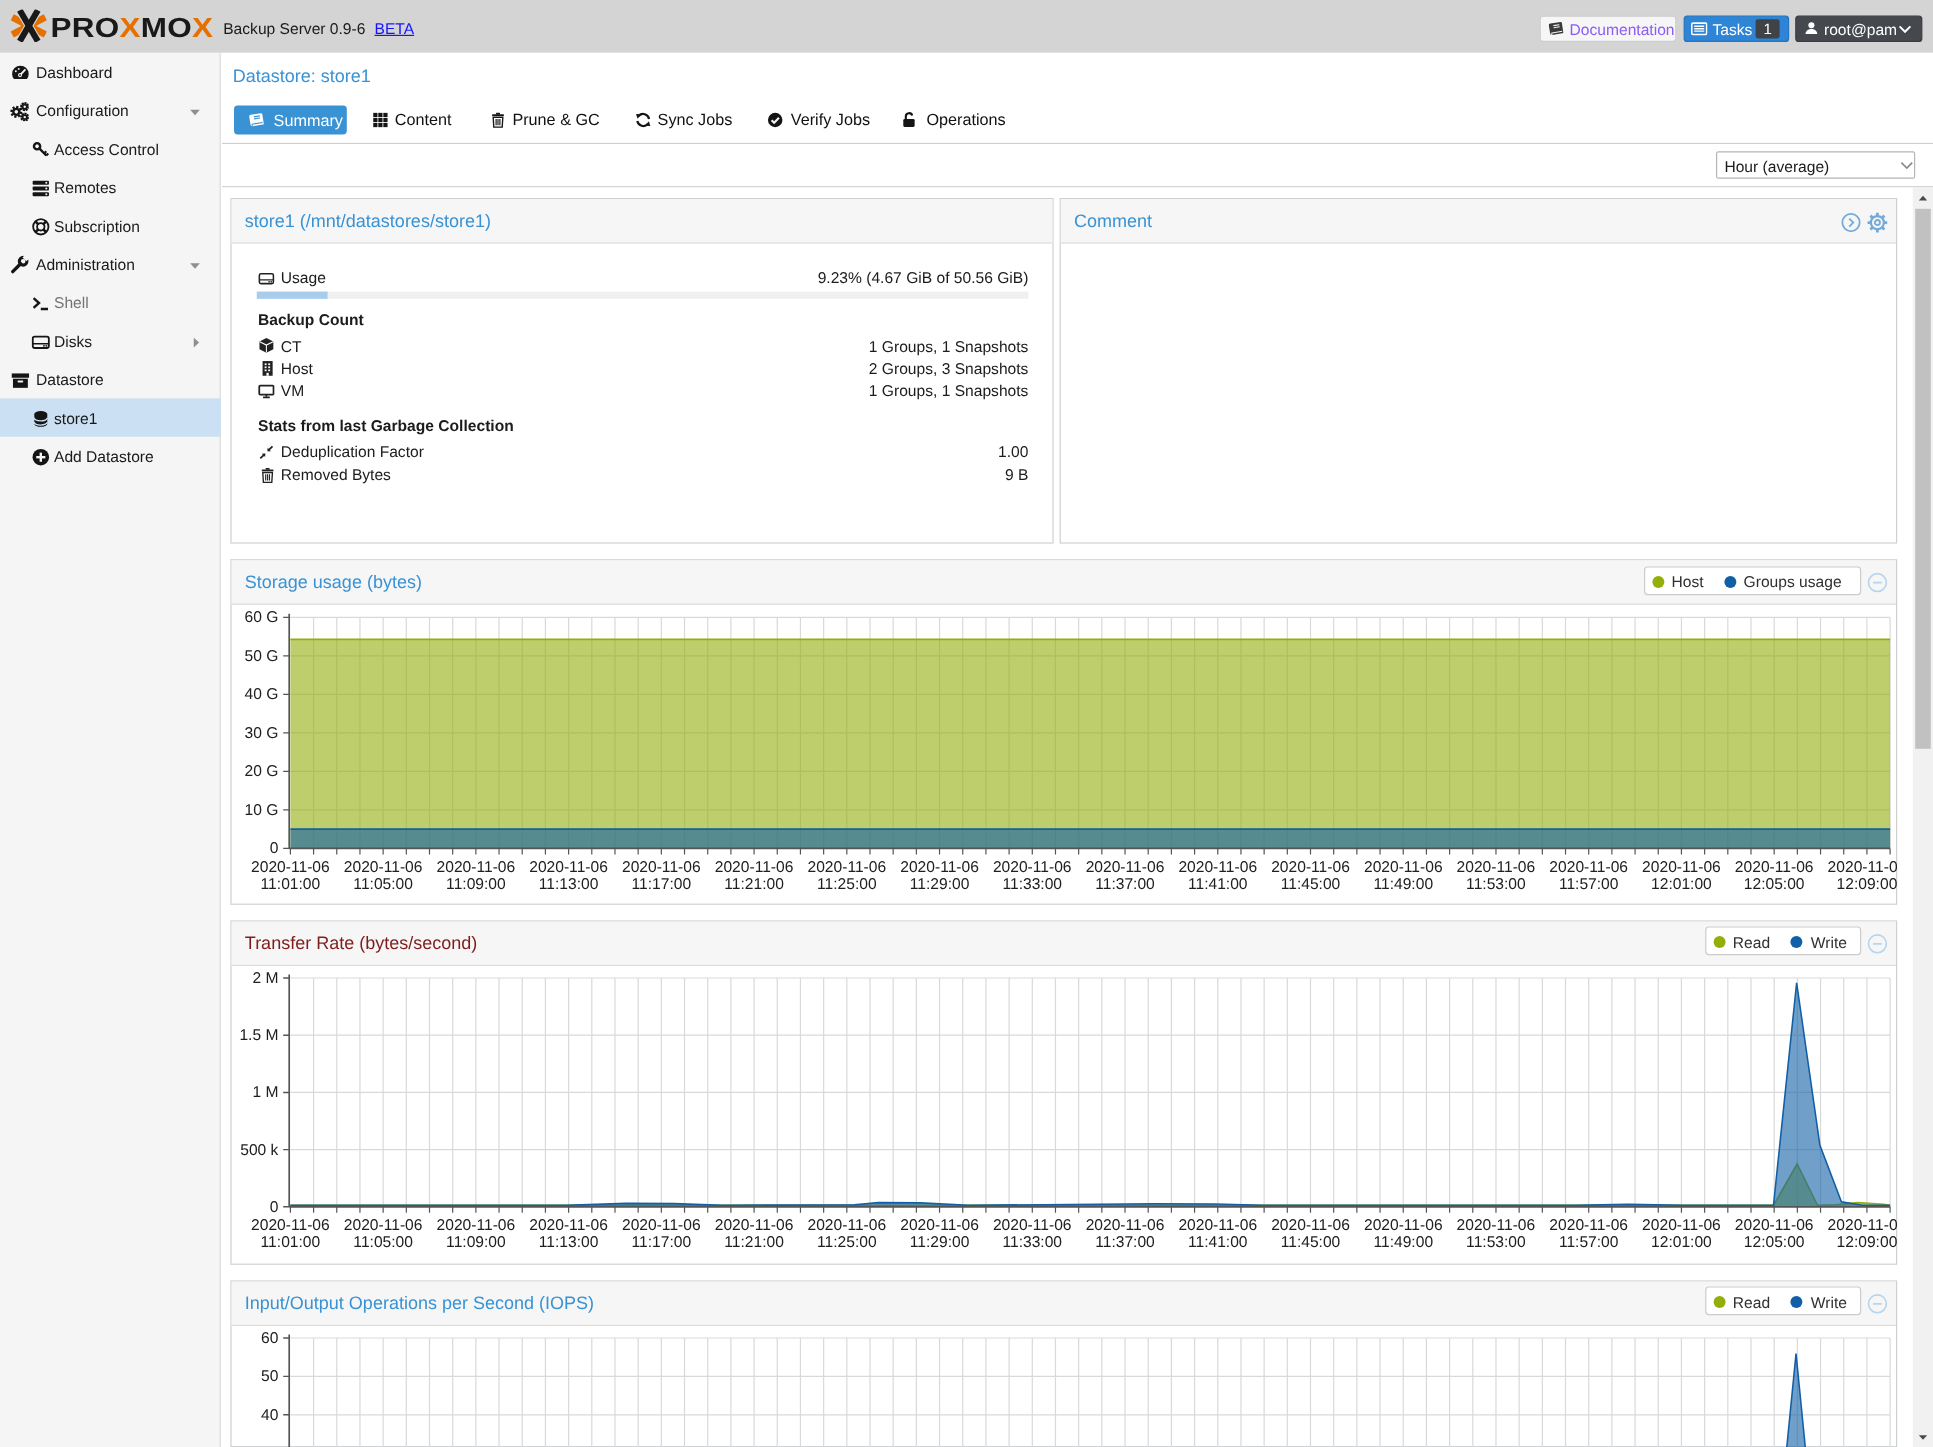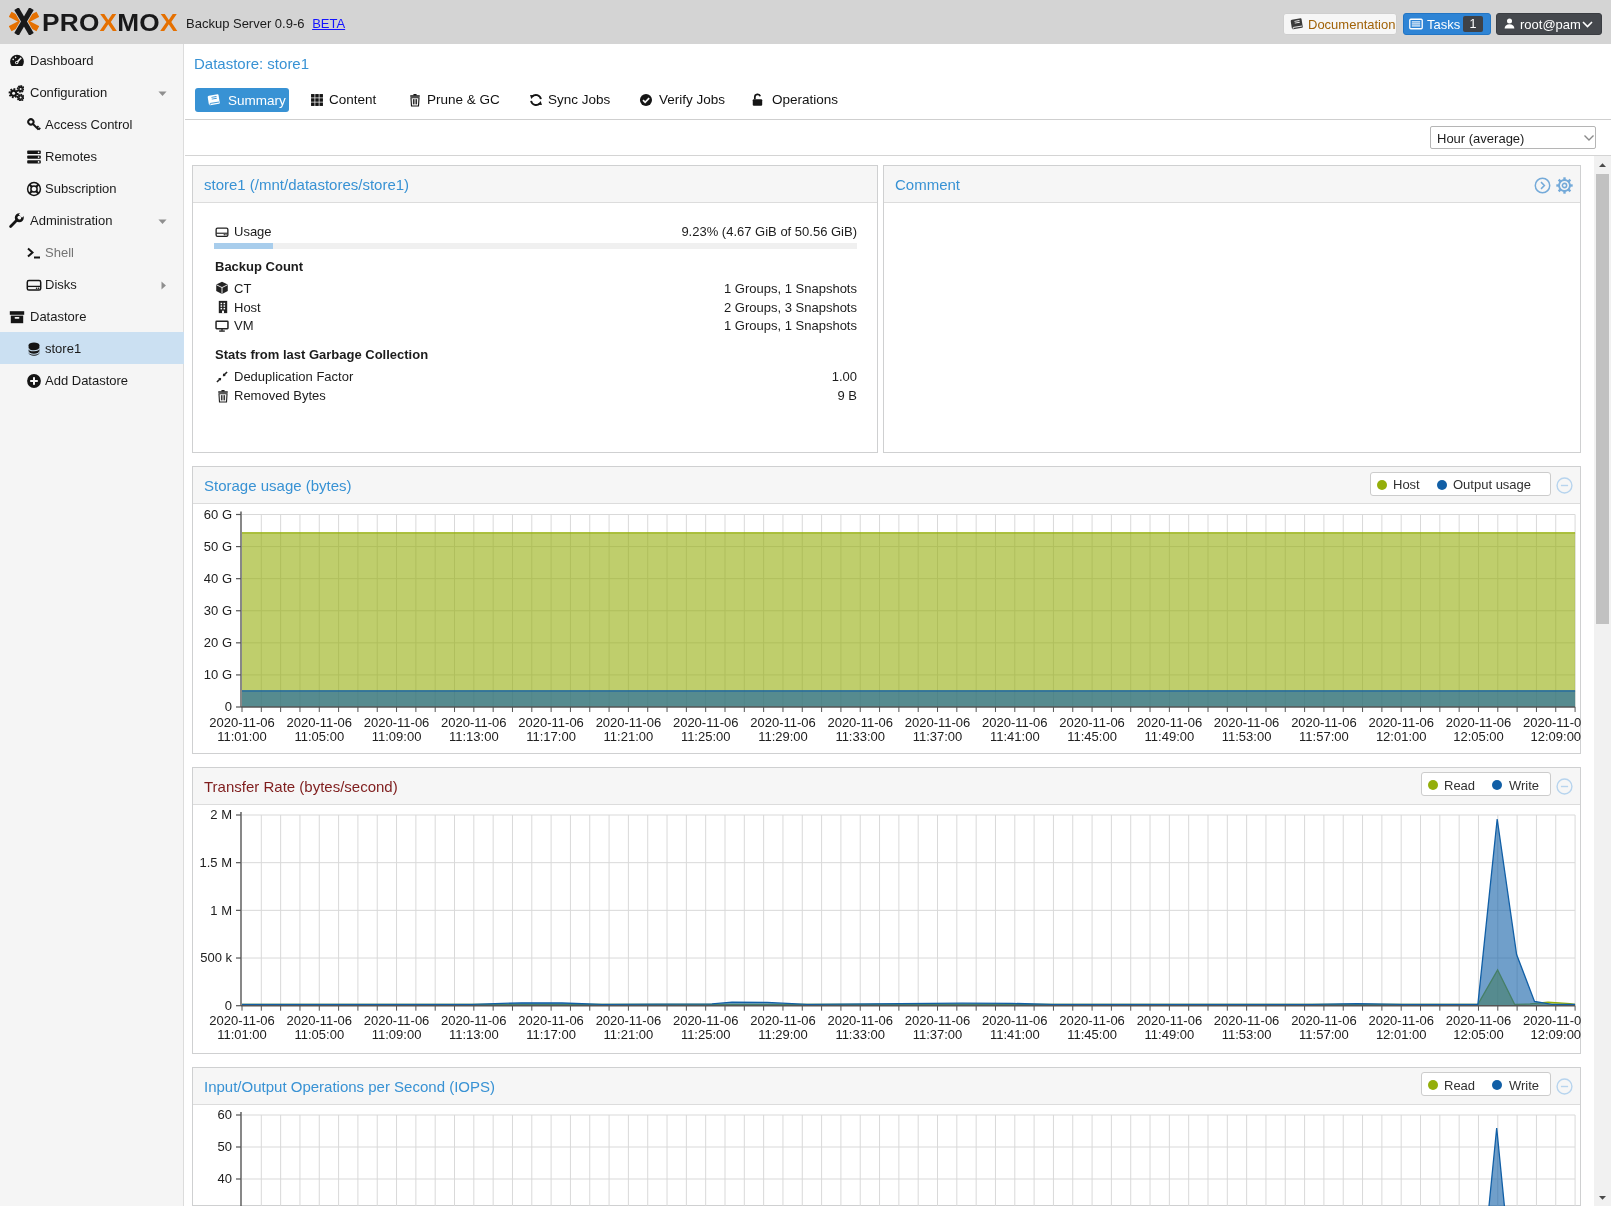--- a/index.html
+++ b/index.html
@@ -21,21 +21,21 @@
     <div class="abs" style="left:1283px;top:13px;width:114px;height:22px;background:#f6f6f6;border:1px solid #cfcfcf;border-radius:3px"></div>
     <svg style="position:absolute;left:1290px;top:17px" width="14" height="14" viewBox="0 0 16 16">
       <g transform="rotate(-9 8 8)">
         <path d="M3,2.2 h10 a1,1 0 0 1 1,1 v9 a1,1 0 0 1 -1,1 h-10 a1.6,1.6 0 0 1 -1.6,-1.6 v-7.8 a1.6,1.6 0 0 1 1.6,-1.6 z" fill="#3a3a3a"></path>
         <path d="M3.2,11.2 h10" stroke="#f6f6f6" stroke-width="1" fill="none"></path>
         <path d="M3.2,13.2 a1.4,1.4 0 0 1 0,-2" stroke="#f6f6f6" stroke-width="1" fill="none"></path>
         <line x1="5.6" y1="4.6" x2="11.4" y2="4.6" stroke="#f6f6f6" stroke-width="1.1"></line>
         <line x1="5.6" y1="6.6" x2="11.4" y2="6.6" stroke="#f6f6f6" stroke-width="1.1"></line>
       </g>
     </svg>
-    <div class="abs" style="left:1308px;top:17px;font-size:13px;color:#a16207">Documentation</div>
+    <div class="abs" style="left:1308px;top:17px;font-size:13px;color:#8b5cf6">Documentation</div>
     <div class="abs" style="left:1403px;top:13px;width:88px;height:22px;background:#2e84d5;border:1px solid #2275c4;border-radius:3px"></div>
     <svg style="position:absolute;left:1409px;top:17px" width="14" height="14" viewBox="0 0 16 16">
       <rect x="0.9" y="2.6" width="14.2" height="10.8" rx="1.2" fill="none" stroke="#fff" stroke-width="1.5"></rect>
       <line x1="3.2" y1="5.6" x2="12.8" y2="5.6" stroke="#fff" stroke-width="1.3"></line>
       <line x1="3.2" y1="7.9" x2="12.8" y2="7.9" stroke="#fff" stroke-width="1.3"></line>
       <line x1="3.2" y1="10.2" x2="12.8" y2="10.2" stroke="#fff" stroke-width="1.3"></line>
     </svg>
     <div class="abs" style="left:1427px;top:17px;font-size:13px;color:#fff">Tasks</div>
     <div class="abs" style="left:1463px;top:15.5px;width:20px;height:16px;background:#3f4247;border-radius:2px;color:#fff;font-size:12.5px;text-align:center;line-height:16px">1</div>
     <div class="abs" style="left:1496px;top:13px;width:106px;height:22px;background:#45484d;border:1px solid #3a3d42;border-radius:3px"></div>
@@ -309,21 +309,21 @@
       <line x1="11.3" y1="4.7" x2="12.9" y2="3.1" stroke="#74aad9" stroke-width="2.0"></line>
       <circle cx="8" cy="8" r="1.8" fill="none" stroke="#74aad9" stroke-width="1.3"></circle>
     </svg>
     <div class="abs" style="left:192px;top:466px;width:1389px;height:288px;border:1px solid #cfd0d1;background:#fff;"></div>
     <div class="abs" style="left:193px;top:467px;width:1387px;height:37px;background:#f6f6f6;border-bottom:1px solid #dcdcdc"></div>
     <div class="abs" style="left:204px;top:477px;font-size:15px;color:#3892d4;line-height:17px">Storage usage (bytes)</div>
     <div class="abs" style="left:1370px;top:472px;width:181px;height:24px;background:#fff;border:1px solid #ccc;border-radius:3px"></div>
     <div class="abs" style="left:1377px;top:480px;width:10px;height:10px;border-radius:50%;background:#94ae0a"></div>
     <div class="abs" style="left:1393px;top:477px;font-size:13px;color:#303030">Host</div>
     <div class="abs" style="left:1437px;top:480px;width:10px;height:10px;border-radius:50%;background:#115fa6"></div>
-    <div class="abs" style="left:1453px;top:477px;font-size:13px;color:#303030">Output usage</div>
+    <div class="abs" style="left:1453px;top:477px;font-size:13px;color:#303030">Groups usage</div>
     <svg style="position:absolute;left:1556px;top:477px" width="17" height="17" viewBox="0 0 16 16">
       <circle cx="8" cy="8" r="7" fill="none" stroke="#b7d4ee" stroke-width="1.3"></circle>
       <line x1="4.6" y1="8" x2="11.4" y2="8" stroke="#b7d4ee" stroke-width="1.3"></line>
     </svg>
     <svg class="abs" style="left:192px;top:504px" width="1389" height="249" viewBox="0 0 1389 249">
       <line x1="50.0" y1="10.50" x2="1383.1" y2="10.50" stroke="#d9d9d9" stroke-width="1"></line>
       <line x1="50.0" y1="42.58" x2="1383.1" y2="42.58" stroke="#d9d9d9" stroke-width="1"></line>
       <line x1="50.0" y1="74.67" x2="1383.1" y2="74.67" stroke="#d9d9d9" stroke-width="1"></line>
       <line x1="50.0" y1="106.75" x2="1383.1" y2="106.75" stroke="#d9d9d9" stroke-width="1"></line>
       <line x1="50.0" y1="138.83" x2="1383.1" y2="138.83" stroke="#d9d9d9" stroke-width="1"></line>

